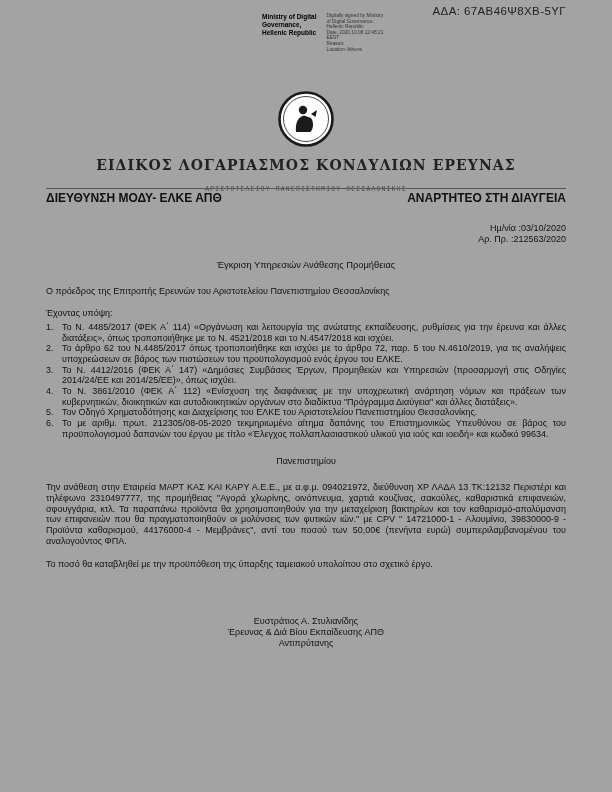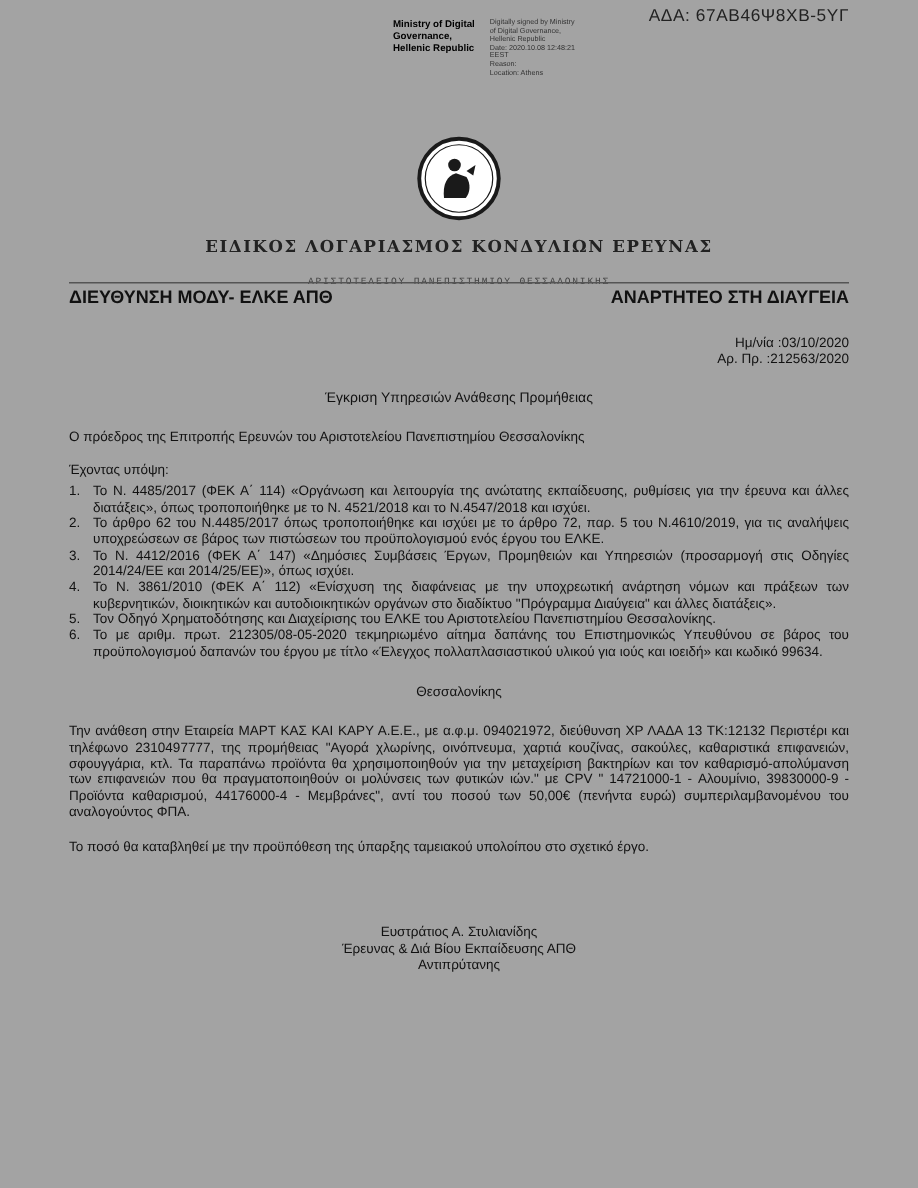--- a/index.html
+++ b/index.html
@@ -54,21 +54,21 @@
     position: absolute;
     top: 90px; left: 0;
     width: 100%;
     text-align: center;
   }
   .seal-svg { display: inline-block; }
   .org-name {
     margin-top: 5px;
     font-family: "DejaVu Serif", serif;
     font-weight: bold;
-    font-size: 11px;
+    font-size: 14px;
     letter-spacing: 1.1px;
     color: #222;
   }
   .org-univ {
     margin-top: 13px;
     font-family: Liberation Mono, monospace;
     font-size: 6.4px;
     letter-spacing: 1.2px;
     color: #444;
   }
@@ -182,21 +182,21 @@
       <div class="law-item">
         <span class="num">5.</span>
         <span class="txt">Τον Οδηγό Χρηματοδότησης και Διαχείρισης του ΕΛΚΕ του Αριστοτελείου Πανεπιστημίου Θεσσαλονίκης.</span>
       </div>
       <div class="law-item">
         <span class="num">6.</span>
         <span class="txt">Το με αριθμ. πρωτ. 212305/08-05-2020 τεκμηριωμένο αίτημα δαπάνης του Επιστημονικώς Υπευθύνου σε βάρος του προϋπολογισμού δαπανών του έργου με τίτλο «Έλεγχος πολλαπλασιαστικού υλικού για ιούς και ιοειδή» και κωδικό 99634.</span>
       </div>
     </div>
 
-    <div class="decide">Θεσσαλονίκης</div>
+    <div class="decide">Πανεπιστημίου</div>
 
     <p class="decision">Την ανάθεση στην Εταιρεία ΜΑΡΤ ΚΑΣ ΚΑΙ ΚΑΡΥ Α.Ε.Ε., με α.φ.μ. 094021972, διεύθυνση ΧΡ ΛΑΔΑ 13 ΤΚ:12132 Περιστέρι και τηλέφωνο 2310497777, της προμήθειας "Αγορά χλωρίνης, οινόπνευμα, χαρτιά κουζίνας, σακούλες, καθαριστικά επιφανειών, σφουγγάρια, κτλ. Τα παραπάνω προϊόντα θα χρησιμοποιηθούν για την μεταχείριση βακτηρίων και τον καθαρισμό-απολύμανση των επιφανειών που θα πραγματοποιηθούν οι μολύνσεις των φυτικών ιών." με CPV " 14721000-1 - Αλουμίνιο, 39830000-9 - Προϊόντα καθαρισμού, 44176000-4 - Μεμβράνες", αντί του ποσού των 50,00€ (πενήντα ευρώ) συμπεριλαμβανομένου του αναλογούντος ΦΠΑ.</p>
 
     <p class="cash-note">Το ποσό θα καταβληθεί με την προϋπόθεση της ύπαρξης ταμειακού υπολοίπου στο σχετικό έργο.</p>
 
 
     <div class="signer">
       <div>Ευστράτιος Α. Στυλιανίδης</div>
       <div>Έρευνας &amp; Διά Βίου Εκπαίδευσης ΑΠΘ</div>
       <div>Αντιπρύτανης</div>

